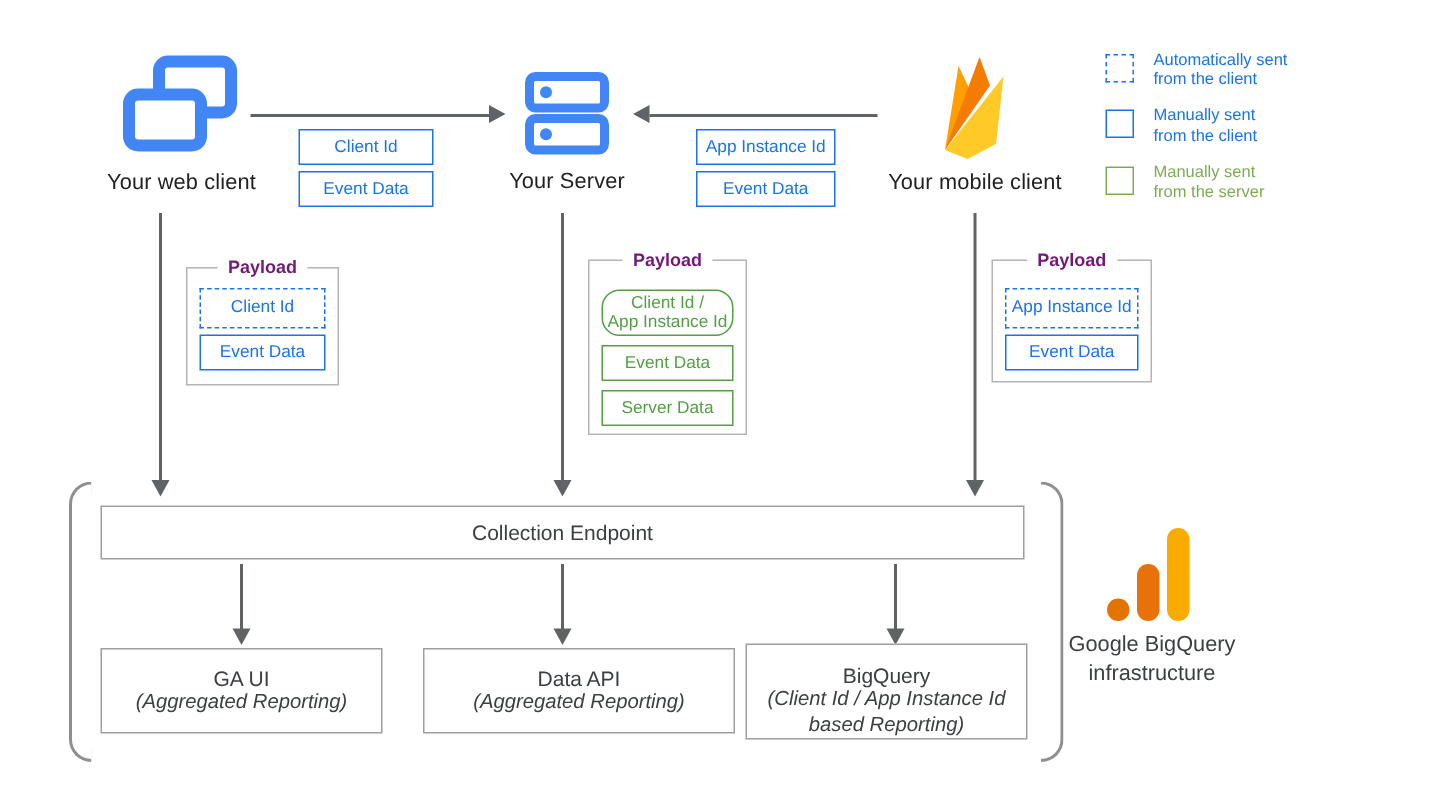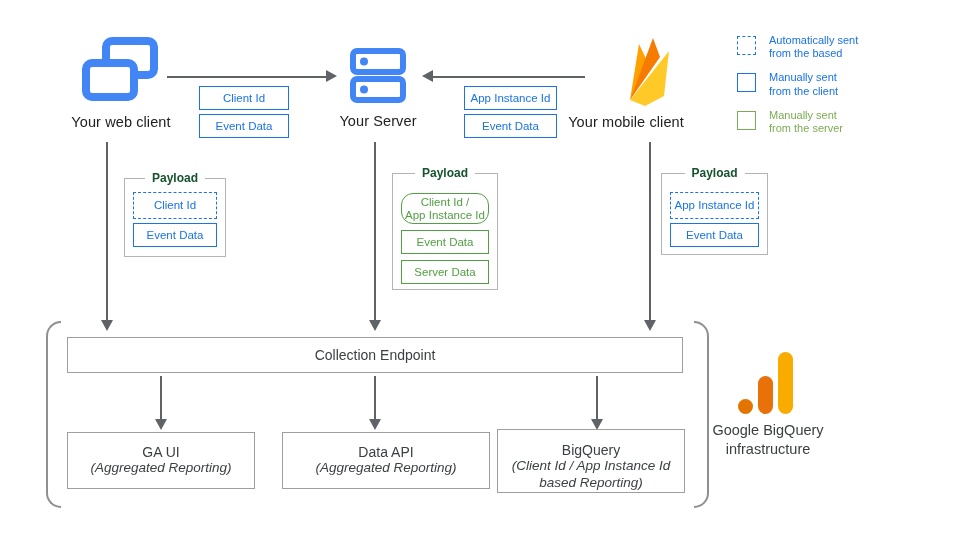--- a/index.html
+++ b/index.html
@@ -37,21 +37,21 @@
   }
   .solid-blue  { border:1.5px solid var(--blue,#1a73e8); color:var(--blue,#1a73e8); }
   .dashed-blue { border:1.5px dashed var(--blue,#1a73e8); color:var(--blue,#1a73e8); }
   .solid-green { border:1.5px solid var(--green,#52a043); color:var(--green,#52a043); }
 
   
   .payload { position:absolute; border:1px solid #b4b4b4; background:#fff; }
   .payload-title {
     position:absolute; top:-8px; left:50%; transform:translateX(-50%);
     background:#fff; padding:0 7px; font-size:12px; font-weight:bold;
-    color:#14532d; white-space:nowrap;
+    color:#701a75; white-space:nowrap;
   }
   .payload-items { display:flex; flex-direction:column; gap:4px; padding:0 8px; }
 
   
   .legend { position:absolute; left:737px; top:34px; display:flex; flex-direction:column; gap:11px; }
   .legend-item { display:flex; gap:13px; align-items:flex-start; }
   .legend-swatch { width:19px; height:19px; flex:none; margin-top:2px; background:#fff; }
   .legend-text { font-size:11px; font-weight:500; line-height:1.2; white-space:pre-line; }
   .blue-text { color:var(--blue,#1a73e8); }
   .green-text { color:var(--green-legend,#7cac52); }
@@ -115,21 +115,21 @@
     <rect x="5" y="33" width="50" height="21" rx="4" fill="#fff" stroke-width="6" style="stroke:var(--blue-icon,#4285f4)"></rect>
     <circle cx="16" cy="43.5" r="4" style="fill:var(--blue-icon,#4285f4)"></circle>
   </svg>
   <div class="node-label" style="left:308px; top:113px; width:140px;">Your Server</div>
 
   <svg class="abs" style="left:616px; top:34px;" width="68" height="76" viewBox="0 0 68 76">
     <polygon points="14,66 23,10 33,31" style="fill:var(--firebase-orange,#ffa000)"></polygon>
     <polygon points="14,66 37,4 44,23" style="fill:var(--firebase-deep-orange,#f57c00)"></polygon>
     <polygon points="14,66 53,17 48,62 29,72" style="fill:var(--firebase-yellow,#ffca28)"></polygon>
   </svg>
-  <div class="node-label" style="left:546px; top:114px; width:160px;">Your mobile client</div>
+  <div class="node-label" style="left:570px; top:114px; width:160px;">Your mobile client</div>
 
   <div class="hline" style="left:167px; top:76px; width:160px;"></div>
   <div class="head-right" style="left:326px; top:70px;"></div>
 
   <div class="hline" style="left:433px; top:76px; width:152px;"></div>
   <div class="head-left" style="left:422px; top:70px;"></div>
 
   <div class="stack" style="left:199px; top:86px;">
     <div class="pi solid-blue" style="width:90px;">Client Id</div>
     <div class="pi solid-blue" style="width:90px;">Event Data</div>
@@ -171,21 +171,21 @@
     <div class="payload-items" style="padding-top:18px;">
       <div class="pi dashed-blue" style="height:27px;">App Instance Id</div>
       <div class="pi solid-blue">Event Data</div>
     </div>
   </div>
 
   <div class="legend">
     <div class="legend-item">
       <div class="legend-swatch sw-dashed"></div>
       <div class="legend-text blue-text">Automatically sent
-from the based</div>
+from the client</div>
     </div>
     <div class="legend-item">
       <div class="legend-swatch sw-blue"></div>
       <div class="legend-text blue-text">Manually sent
 from the client</div>
     </div>
     <div class="legend-item">
       <div class="legend-swatch sw-green"></div>
       <div class="legend-text green-text">Manually sent
 from the server</div>

